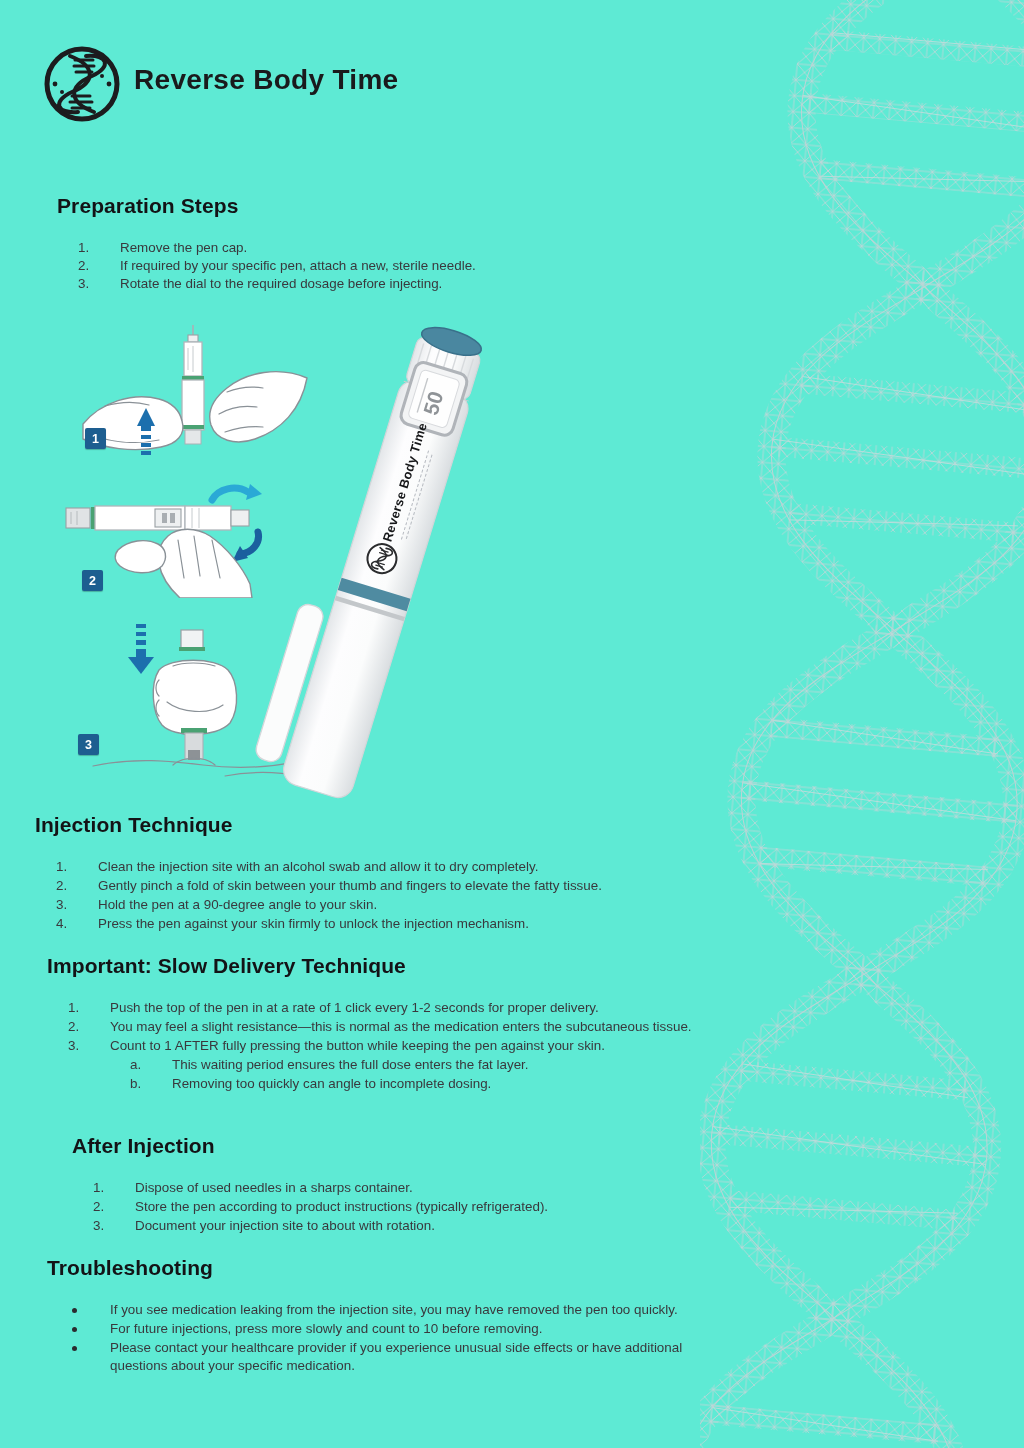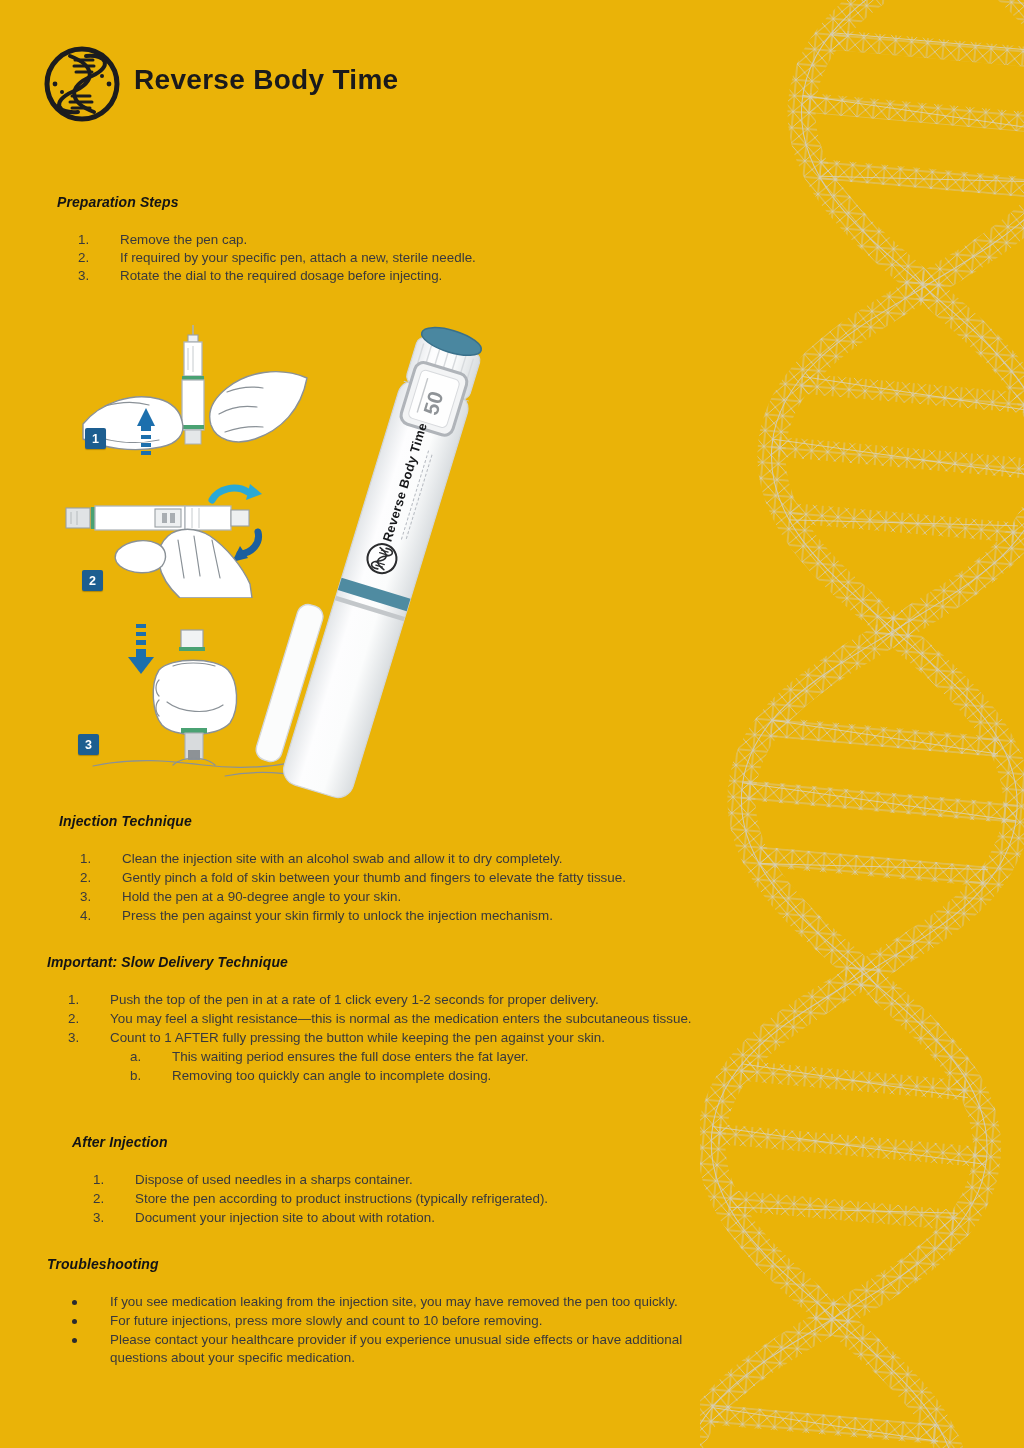--- a/index.html
+++ b/index.html
@@ -1,43 +1,43 @@
 <!DOCTYPE html>
 <html><head>
 <meta charset="utf-8">
 <style>
   html,body{margin:0;padding:0;background:#ffffff;}
   .page{
-    position:relative;width:1024px;height:1448px;background:#eab308;
+    position:relative;width:1024px;height:1448px;background:#5eead4;
     overflow:hidden;font-family:"Liberation Sans","DejaVu Sans",sans-serif;
   }
   
   .helix-bg{position:absolute;top:0;right:0;width:324px;height:1448px;pointer-events:none;}
   
   .brand{position:absolute;left:40px;top:42px;height:86px;}
   .brand-title{
     position:absolute;left:134px;top:64px;font-size:28px;font-weight:800;
     color:#1a1a1c;letter-spacing:.3px;white-space:nowrap;
   }
   
   .sec{position:absolute;width:706px;}
-  .sec h2{font-size:14px;font-weight:800;color:#131316;margin:0 0 21px 0;letter-spacing:.1px;font-style:italic;}
+  .sec h2{font-size:21px;font-weight:800;color:#131316;margin:0 0 21px 0;letter-spacing:.1px;}
   .row{display:flex;padding-left:21px;line-height:18px;font-size:13.4px;color:#39393d;margin-bottom:1px;}
   .row .num{flex:0 0 42px;}
   .row .txt{max-width:628px;}
   .subrow{padding-left:83px;}
   .subrow .num{flex:0 0 42px;}
   .brow .dot{flex:0 0 42px;position:relative;}
   .brow .dot::after{
     content:"";position:absolute;left:4px;top:7px;width:5px;height:5px;
     border-radius:50%;background:#2b2b2f;
   }
   #sec-preparation{left:57px;top:194px;}
   #sec-preparation .row{line-height:17px;}
-  #sec-injection{left:59px;top:813px;}
+  #sec-injection{left:35px;top:813px;}
   #sec-slow{left:47px;top:954px;}
   #sec-after{left:47px;top:1134px;margin-left:25px;}
   #sec-trouble{left:47px;top:1256px;}
   
   .fig{position:absolute;}
   #fig-step1{left:75px;top:322px;}
   #fig-step2{left:62px;top:478px;}
   #fig-step3{left:75px;top:600px;}
   #fig-pen{left:250px;top:300px;}
   .badge{

